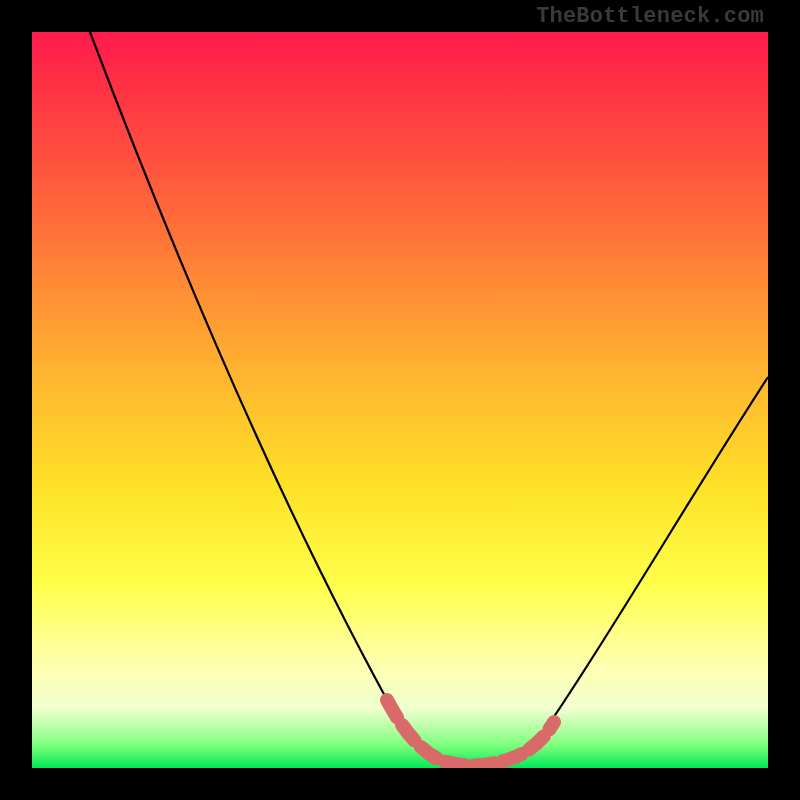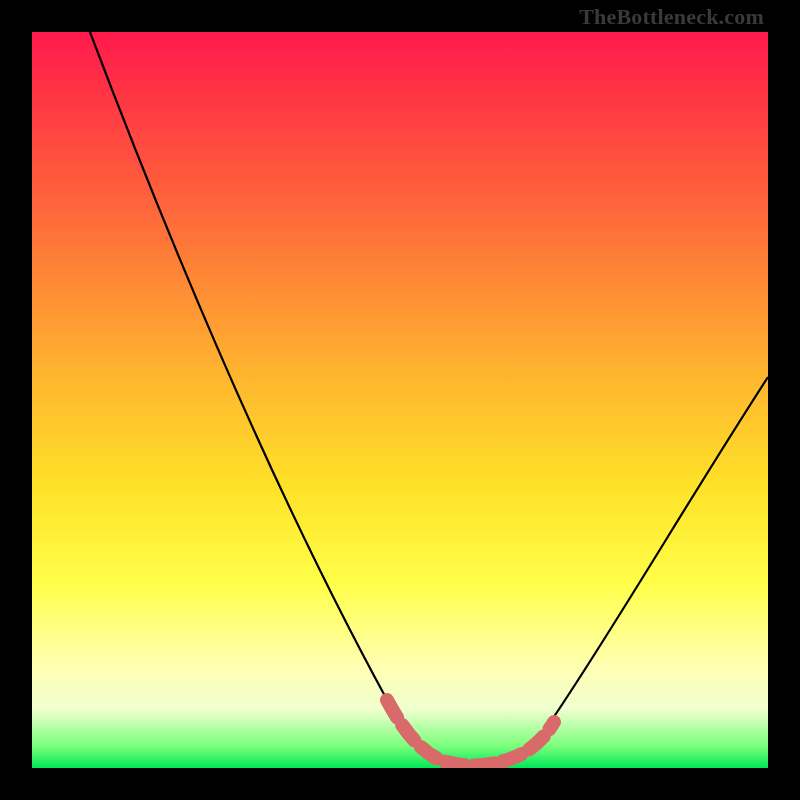--- a/index.html
+++ b/index.html
@@ -35,21 +35,21 @@
       #ffffb0 86%,
       #f0ffd0 92%,
       #7bff7b 97%,
       #00e858 100%
     );
   }
   .watermark {
     position: absolute;
     top: 4px;
     right: 36px;
-    font-family: Liberation Serif, serif;
+    font-family: Liberation Mono, monospace;
     font-size: 22px;
     font-weight: 600;
     color: #3a3a3a;
     letter-spacing: 0.2px;
   }
   svg.overlay {
     position: absolute;
     left: 0;
     top: 0;
     width: 736px;

